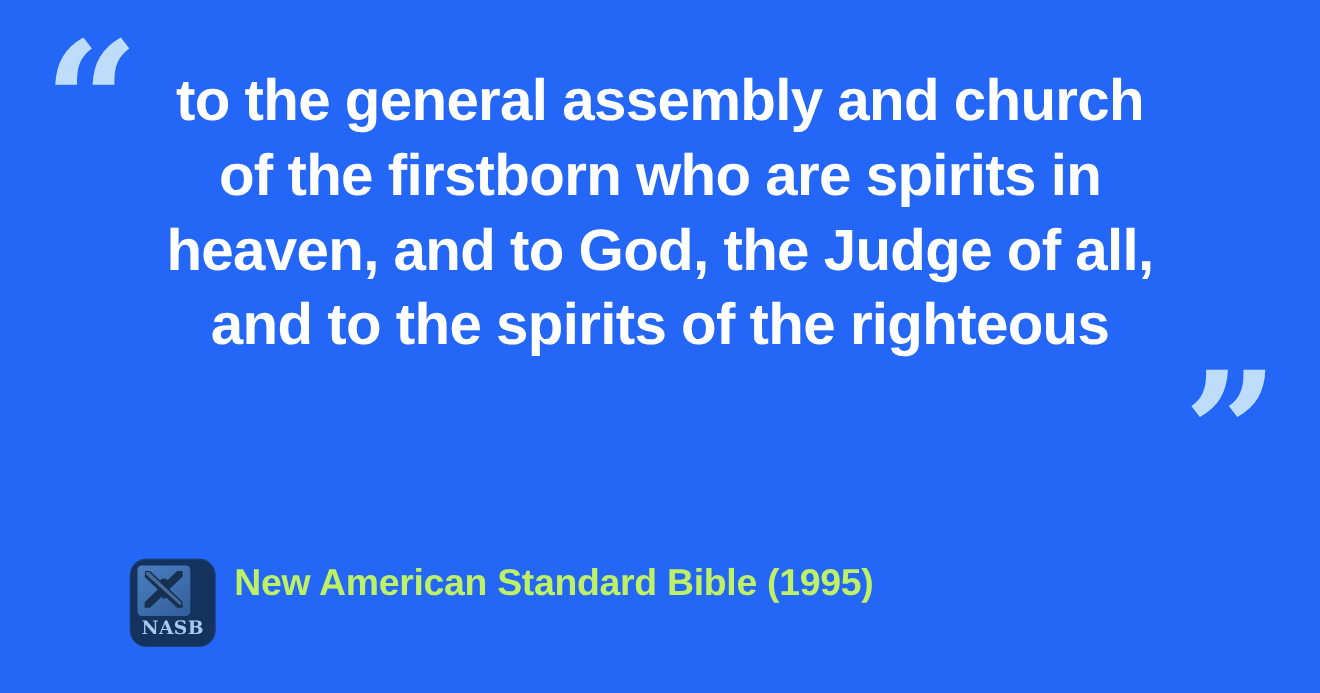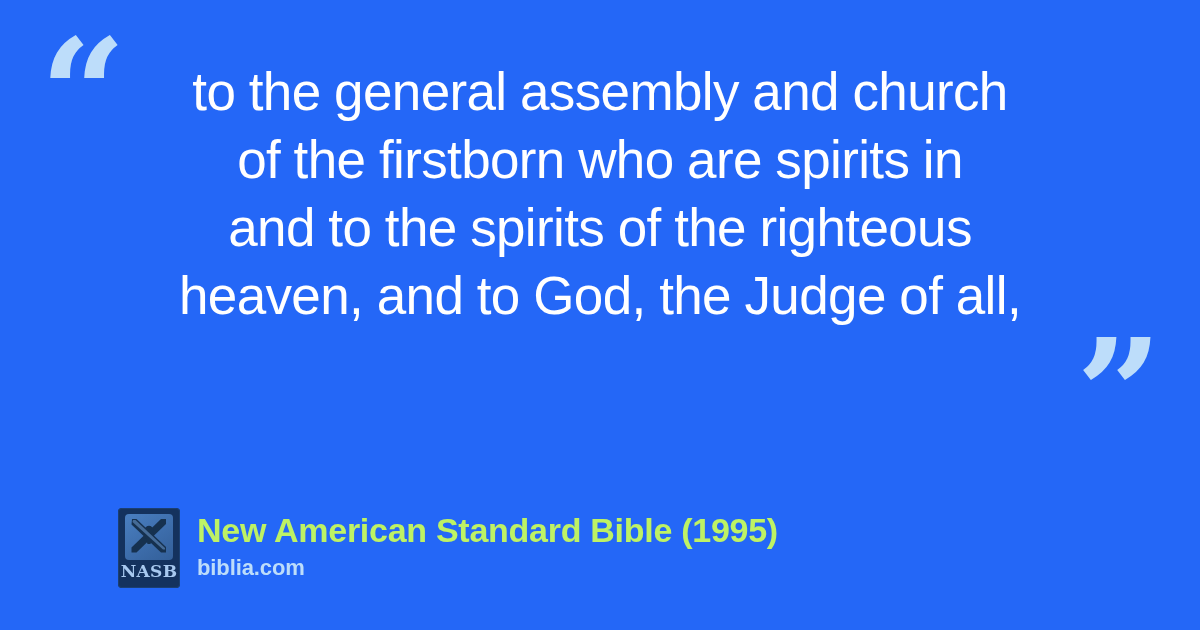--- a/index.html
+++ b/index.html
@@ -50,21 +50,21 @@
     position: absolute;
     left: 105px;
     top: 58px;
     width: 990px;
     text-align: center;
   }
   .quote-text {
     margin: 0;
     color: #ffffff;
     font-size: 53px;
-    font-weight: 400;
+    font-weight: 700;
     line-height: 68px;
     letter-spacing: -0.012em;
     word-spacing: -0.01em;
   }
   .quote-text .vline {
     display: block;
     white-space: nowrap;
   }
 
   
@@ -72,26 +72,27 @@
     position: absolute;
     left: 118px;
     top: 508px;
     display: flex;
     align-items: flex-start;
   }
 
   .nasb-logo {
     width: 62px;
     height: 80px;
-    border-radius: 4px;
+    border-radius: 15px;
     background: #14325e;
     position: relative;
     flex: none;
     box-shadow: inset 0 0 0 1px #1b3f72;
     overflow: hidden;
+    padding-left: 16px;
   }
   .nasb-logo .panel {
     position: absolute;
     left: 7px;
     top: 6px;
     width: 48px;
     height: 46px;
     border-radius: 4px;
     background: linear-gradient(145deg, #4a7fc0 0%, #3d6dab 55%, #335f99 100%);
     overflow: hidden;
@@ -141,22 +142,22 @@
 <body>
 
 <div class="card">
 
   <span class="quote-mark open">“</span>
 
   <div class="quote-block">
     <p class="quote-text">
       <span class="vline">to the general assembly and church</span>
       <span class="vline">of the firstborn who are spirits in</span>
+      <span class="vline">heaven, and to God, the Judge of all,</span>
       <span class="vline">and to the spirits of the righteous</span>
-      <span class="vline">heaven, and to God, the Judge of all,</span>
     </p>
   </div>
 
   <span class="quote-mark close">”</span>
 
   <div class="footer">
 
     <div class="nasb-logo">
       <div class="panel">
         <svg viewBox="0 0 48 46" xmlns="http://www.w3.org/2000/svg" aria-hidden="true">
@@ -169,18 +170,17 @@
           <g fill="#6d9bd2" opacity="0.55">
             <path d="M8 6 L10.5 6 L40 34 L40 35.5 L38 35.5 L7.5 8 Z"></path>
           </g>
         </svg>
       </div>
       <div class="mark-text">NASB</div>
     </div>
 
     <div class="attribution">
       <div class="attr-title">New American Standard Bible (1995)</div>
-      <div class="attr-site">biblia.com</div>
     </div>
 
   </div>
 
 </div>
 
 </body></html>

